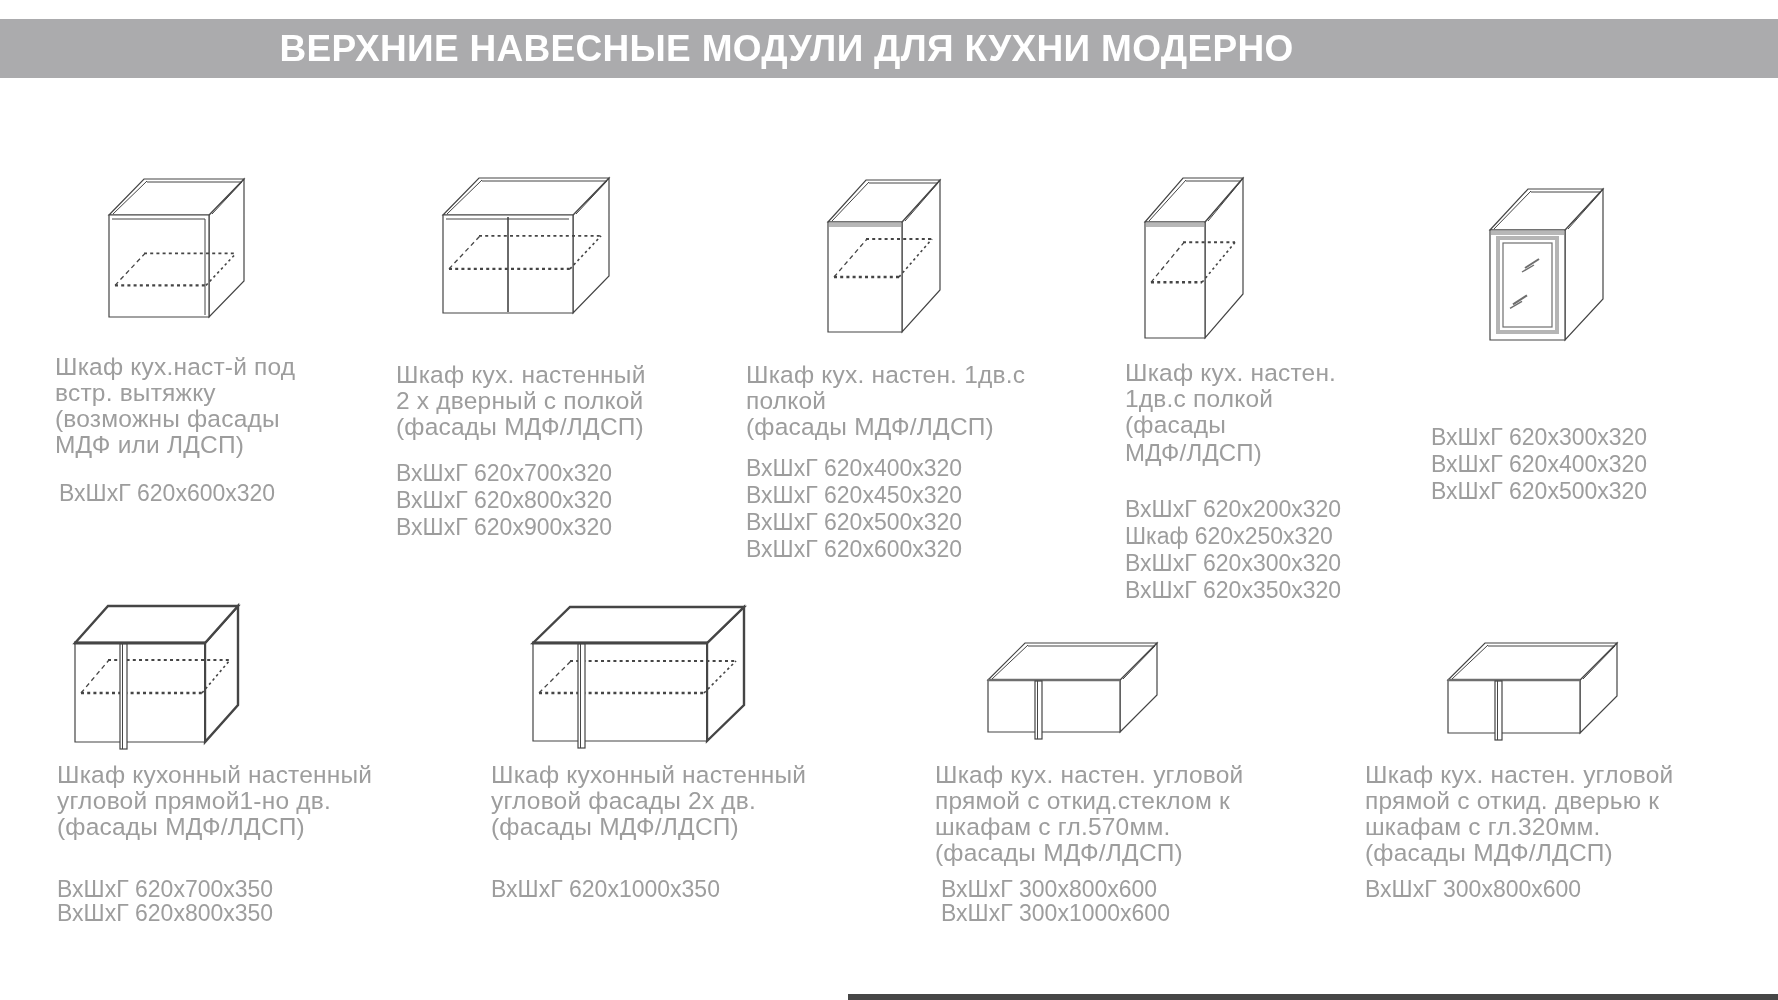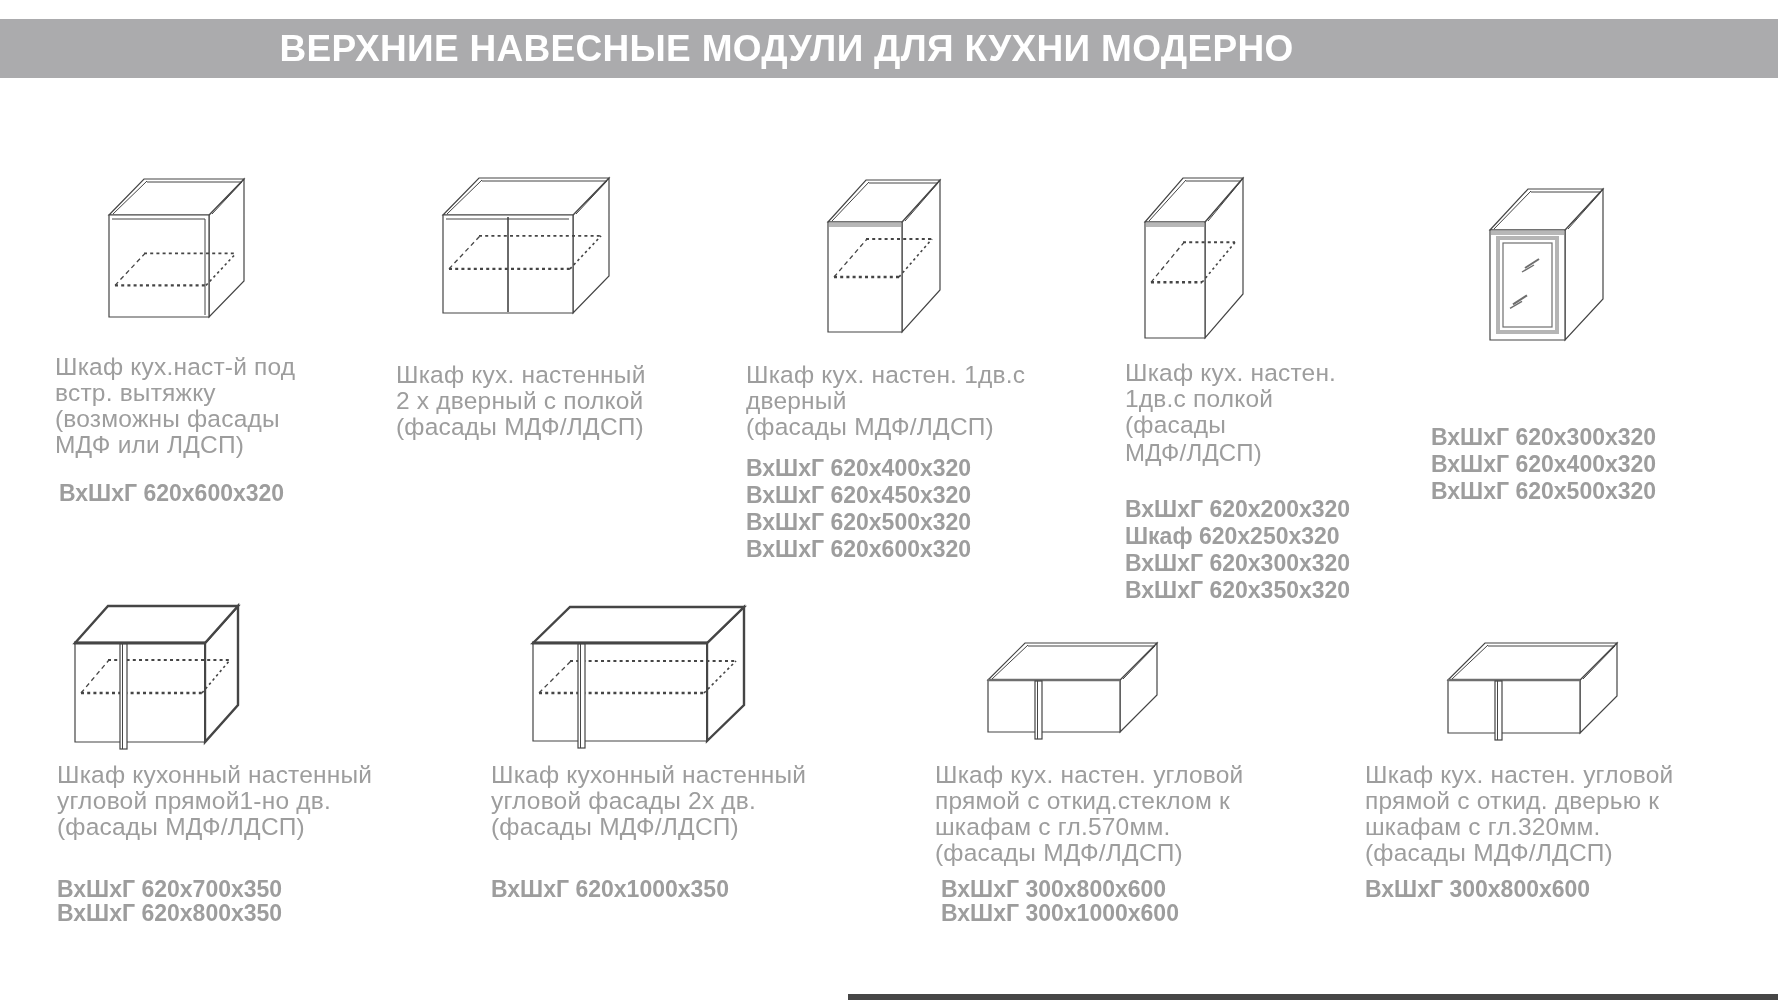--- a/index.html
+++ b/index.html
@@ -8,21 +8,21 @@
   .header{position:absolute;left:0;top:19px;width:100%;height:59px;background:#ababad;
           display:flex;align-items:center;justify-content:center;box-sizing:border-box;
           padding-right:205px;}
   .header h1{margin:0;color:#ffffff;font-size:37px;font-weight:700;letter-spacing:.3px;
              font-family:"Liberation Sans", sans-serif;white-space:nowrap;}
   #drawings{position:absolute;left:0;top:0;}
   .pt{position:absolute;color:#9d9d9d;font-size:24.5px;line-height:26px;letter-spacing:.2px;}
   .pt div{white-space:nowrap;}
   .pt .big{font-size:24px;line-height:30px;}
   .pd{position:absolute;color:#9d9d9d;font-size:23px;}
-  .pd div{white-space:nowrap;line-height:27px;font-weight:bold;}
+  .pd div{white-space:nowrap;line-height:27px;}
   .pd.tight div{line-height:24px;}
   .bottom-strip{position:absolute;left:848px;right:0;bottom:0;height:6px;background:#464646;}
 </style>
 </head>
 <body>
 
 <div class="page">
 
   <header class="header">
     <h1>ВЕРХНИЕ НАВЕСНЫЕ МОДУЛИ ДЛЯ КУХНИ МОДЕРНО</h1>
@@ -156,24 +156,29 @@
   </div>
   <div class="pd" style="left:59px;top:480px">
     <div>ВхШхГ 620х600х320</div>
   </div>
 
   <div class="pt" style="left:396px;top:362px">
     <div>Шкаф кух. настенный</div>
     <div>2 х дверный с полкой</div>
     <div>(фасады МДФ/ЛДСП)</div>
   </div>
+  <div class="pd" style="left:396px;top:460px">
+    <div>ВхШхГ 620х700х320</div>
+    <div>ВхШхГ 620х800х320</div>
+    <div>ВхШхГ 620х900х320</div>
+  </div>
 
   <div class="pt" style="left:746px;top:362px">
     <div>Шкаф кух. настен. 1дв.с</div>
-    <div>дверный</div>
+    <div>полкой</div>
     <div>(фасады МДФ/ЛДСП)</div>
   </div>
   <div class="pd" style="left:746px;top:455px">
     <div>ВхШхГ 620х400х320</div>
     <div>ВхШхГ 620х450х320</div>
     <div>ВхШхГ 620х500х320</div>
     <div>ВхШхГ 620х600х320</div>
   </div>
 
   <div class="pt" style="left:1125px;top:360px">

